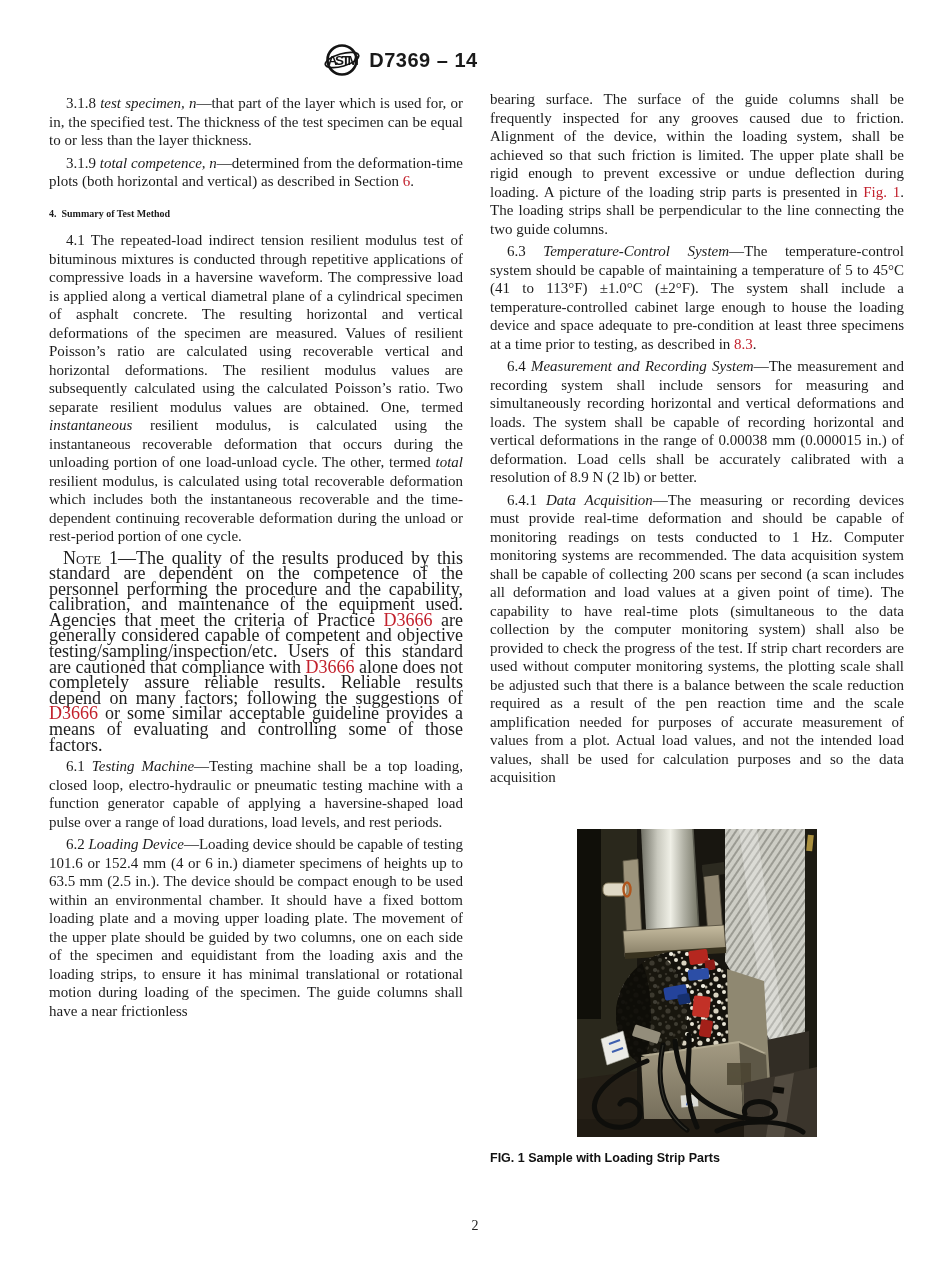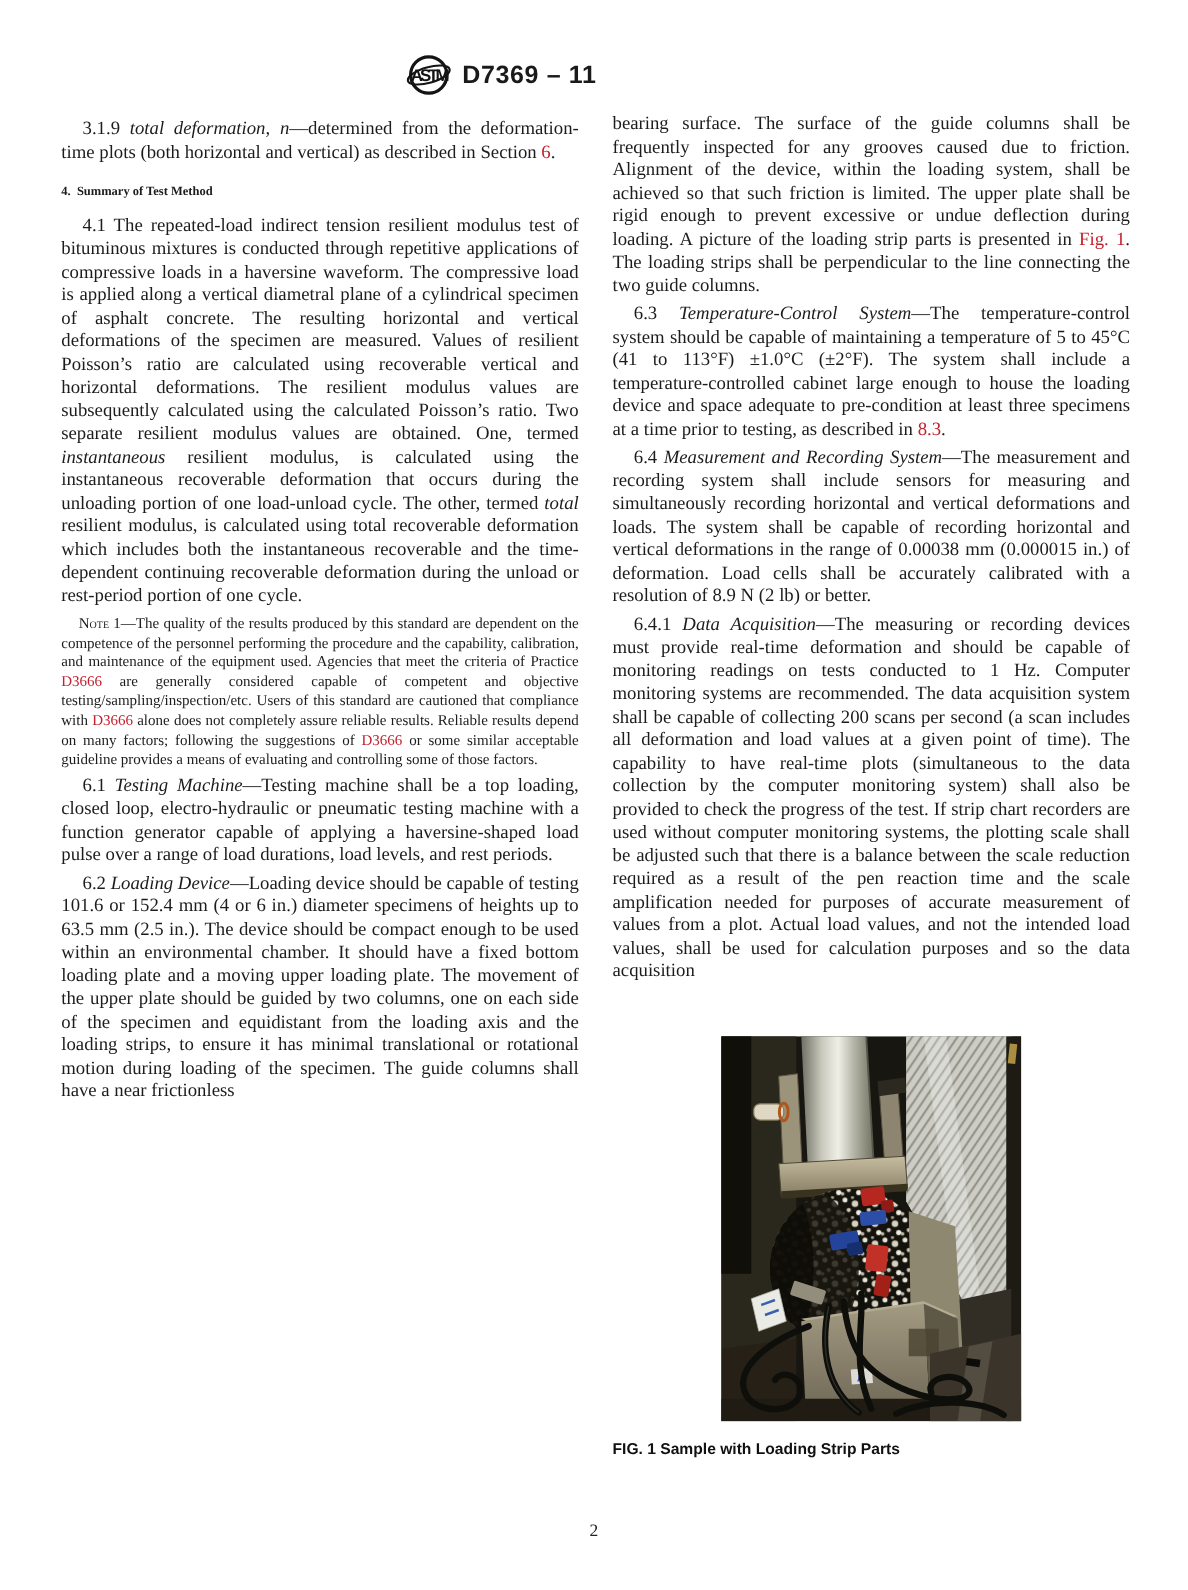--- a/index.html
+++ b/index.html
@@ -22,21 +22,21 @@
   }
   .col-left { left:49px; }
   .col-right { left:490px; }
   .column p.para { text-indent:17px; margin-top:4px; }
   .column p.para.noindent { text-indent:0; margin-top:0; }
   .column h2.heading {
     font-size:10px; font-weight:bold; text-align:left;
     margin-top:14px; margin-bottom:8px;
   }
   .column p.note {
-    font-size:12px; line-height:15.6px; text-indent:14px; margin-top:5px;
+    font-size:18px; line-height:15.6px; text-indent:14px; margin-top:5px;
   }
   .run-i { font-style:italic; }
   .run-sc { font-variant:small-caps; }
   .run-link { color:#c2202c; }
   .figure-wrap { margin-top:42px; text-align:center; }
   .figure-photo {
     width:240px; height:308px; display:inline-block; line-height:0;
   }
   .figure-caption {
     margin-top:8px; font-family:"Liberation Sans", sans-serif;
@@ -52,25 +52,26 @@
 <body>
 
 <div class="doc-header">
   <span style="line-height:0;">
     <svg width="36" height="36" viewBox="0 0 36 36" aria-hidden="true">
       <circle cx="18" cy="18" r="14.5" fill="none" stroke="#141414" stroke-width="2.6"></circle>
       <ellipse cx="18" cy="18" rx="17.3" ry="6.2" fill="none" stroke="#141414" stroke-width="1.7" transform="rotate(-16 18 18)"></ellipse>
       <text x="18" y="23" text-anchor="middle" font-family="Liberation Sans, sans-serif" font-weight="bold" font-size="13.5" letter-spacing="-2.4" fill="#141414">ASTM</text>
     </svg>
   </span>
-  <span class="designation">D7369 – 11</span>
+  <span class="designation">D7369 – 14</span>
 </div>
 
 <div class="column col-left">
-    <p class="para"><span>3.1.9 </span><span class="run-i">total deformation, n</span><span>—determined from the deformation-time plots (both horizontal and vertical) as described in Section </span><span class="run-link">6</span><span>.</span></p>
+    <p class="para"><span>3.1.8 </span><span class="run-i">test specimen, n</span><span>—that part of the layer which is used for, or in, the specified test. The thickness of the test specimen can be equal to or less than the layer thickness.</span></p>
+    <p class="para"><span>3.1.9 </span><span class="run-i">total competence, n</span><span>—determined from the deformation-time plots (both horizontal and vertical) as described in Section </span><span class="run-link">6</span><span>.</span></p>
     <h2 class="heading"><span>4. Summary of Test Method</span></h2>
     <p class="para"><span>4.1 The repeated-load indirect tension resilient modulus test of bituminous mixtures is conducted through repetitive applications of compressive loads in a haversine waveform. The compressive load is applied along a vertical diametral plane of a cylindrical specimen of asphalt concrete. The resulting horizontal and vertical deformations of the specimen are measured. Values of resilient Poisson’s ratio are calculated using recoverable vertical and horizontal deformations. The resilient modulus values are subsequently calculated using the calculated Poisson’s ratio. Two separate resilient modulus values are obtained. One, termed </span><span class="run-i">instantaneous</span><span> resilient modulus, is calculated using the instantaneous recoverable deformation that occurs during the unloading portion of one load-unload cycle. The other, termed </span><span class="run-i">total</span><span> resilient modulus, is calculated using total recoverable deformation which includes both the instantaneous recoverable and the time-dependent continuing recoverable deformation during the unload or rest-period portion of one cycle.</span></p>
     <p class="note"><span class="run-sc">Note 1—</span><span>The quality of the results produced by this standard are dependent on the competence of the personnel performing the procedure and the capability, calibration, and maintenance of the equipment used. Agencies that meet the criteria of Practice </span><span class="run-link">D3666</span><span> are generally considered capable of competent and objective testing/sampling/inspection/etc. Users of this standard are cautioned that compliance with </span><span class="run-link">D3666</span><span> alone does not completely assure reliable results. Reliable results depend on many factors; following the suggestions of </span><span class="run-link">D3666</span><span> or some similar acceptable guideline provides a means of evaluating and controlling some of those factors.</span></p>
     <p class="para"><span>6.1 </span><span class="run-i">Testing Machine</span><span>—Testing machine shall be a top loading, closed loop, electro-hydraulic or pneumatic testing machine with a function generator capable of applying a haversine-shaped load pulse over a range of load durations, load levels, and rest periods.</span></p>
     <p class="para"><span>6.2 </span><span class="run-i">Loading Device</span><span>—Loading device should be capable of testing 101.6 or 152.4 mm (4 or 6 in.) diameter specimens of heights up to 63.5 mm (2.5 in.). The device should be compact enough to be used within an environmental chamber. It should have a fixed bottom loading plate and a moving upper loading plate. The movement of the upper plate should be guided by two columns, one on each side of the specimen and equidistant from the loading axis and the loading strips, to ensure it has minimal translational or rotational motion during loading of the specimen. The guide columns shall have a near frictionless</span></p>
   </div>
 
 <div class="column col-right">
   <div>
       <p class="para noindent"><span>bearing surface. The surface of the guide columns shall be frequently inspected for any grooves caused due to friction. Alignment of the device, within the loading system, shall be achieved so that such friction is limited. The upper plate shall be rigid enough to prevent excessive or undue deflection during loading. A picture of the loading strip parts is presented in </span><span class="run-link">Fig. 1</span><span>. The loading strips shall be perpendicular to the line connecting the two guide columns.</span></p>

